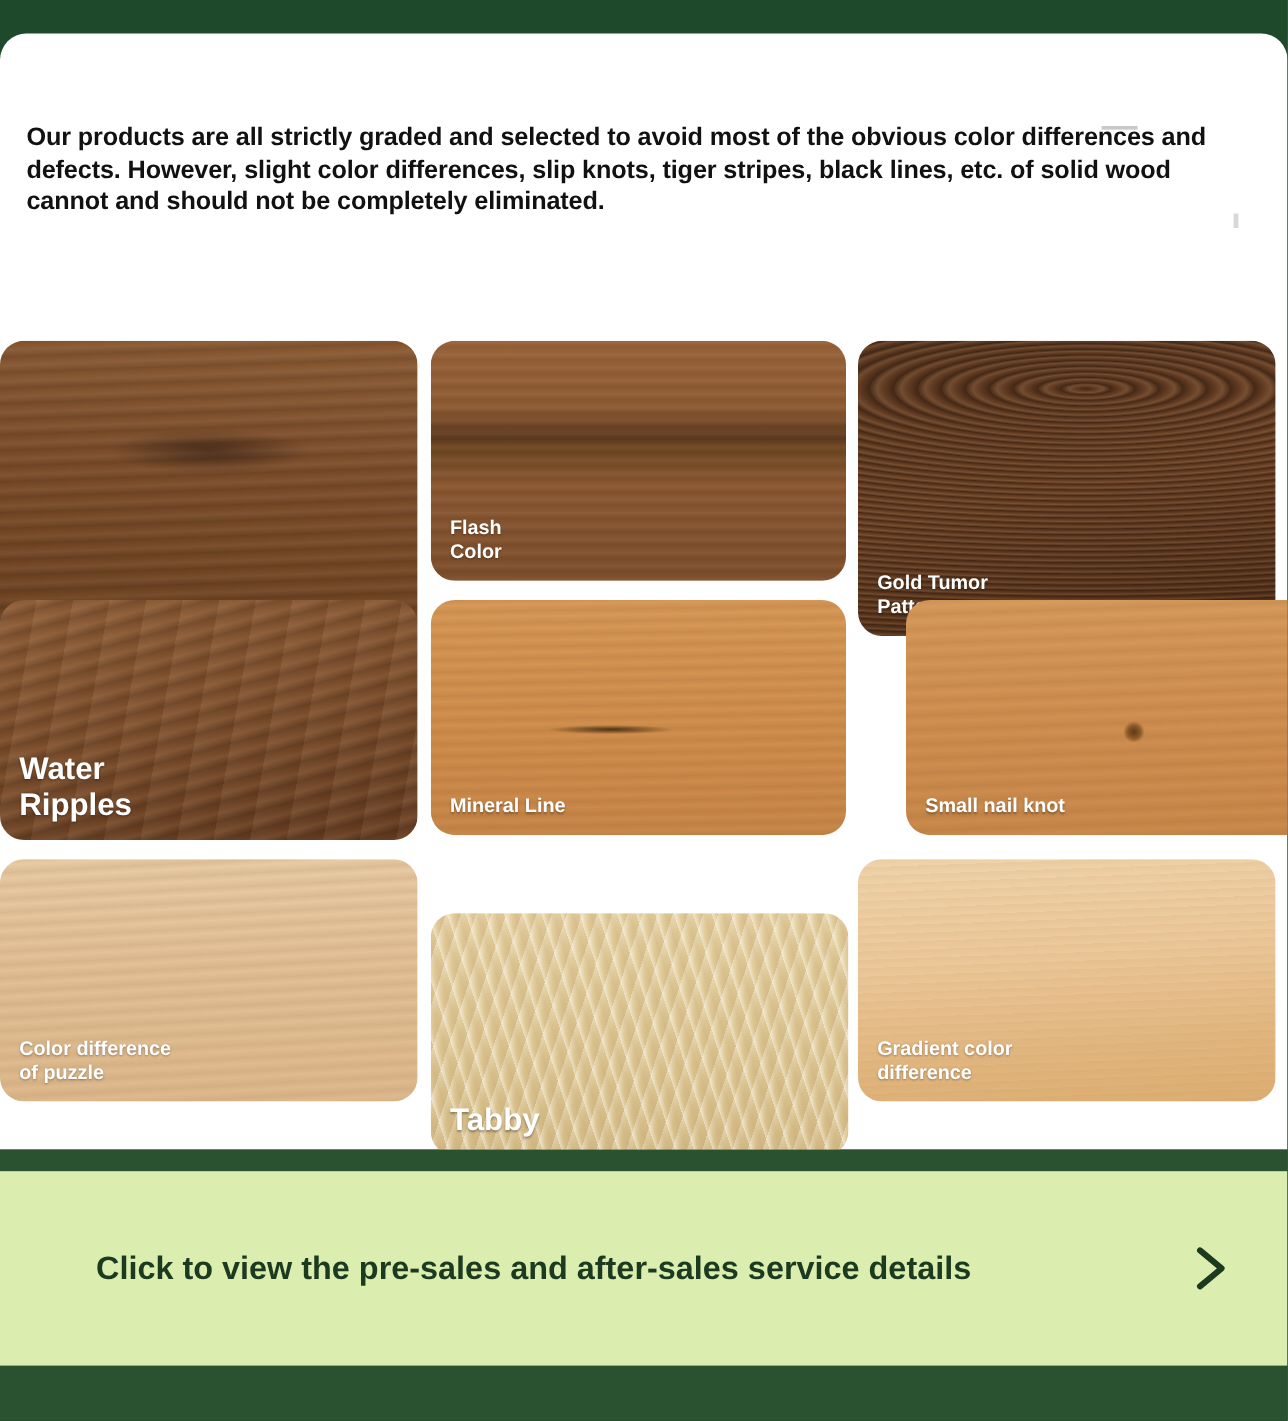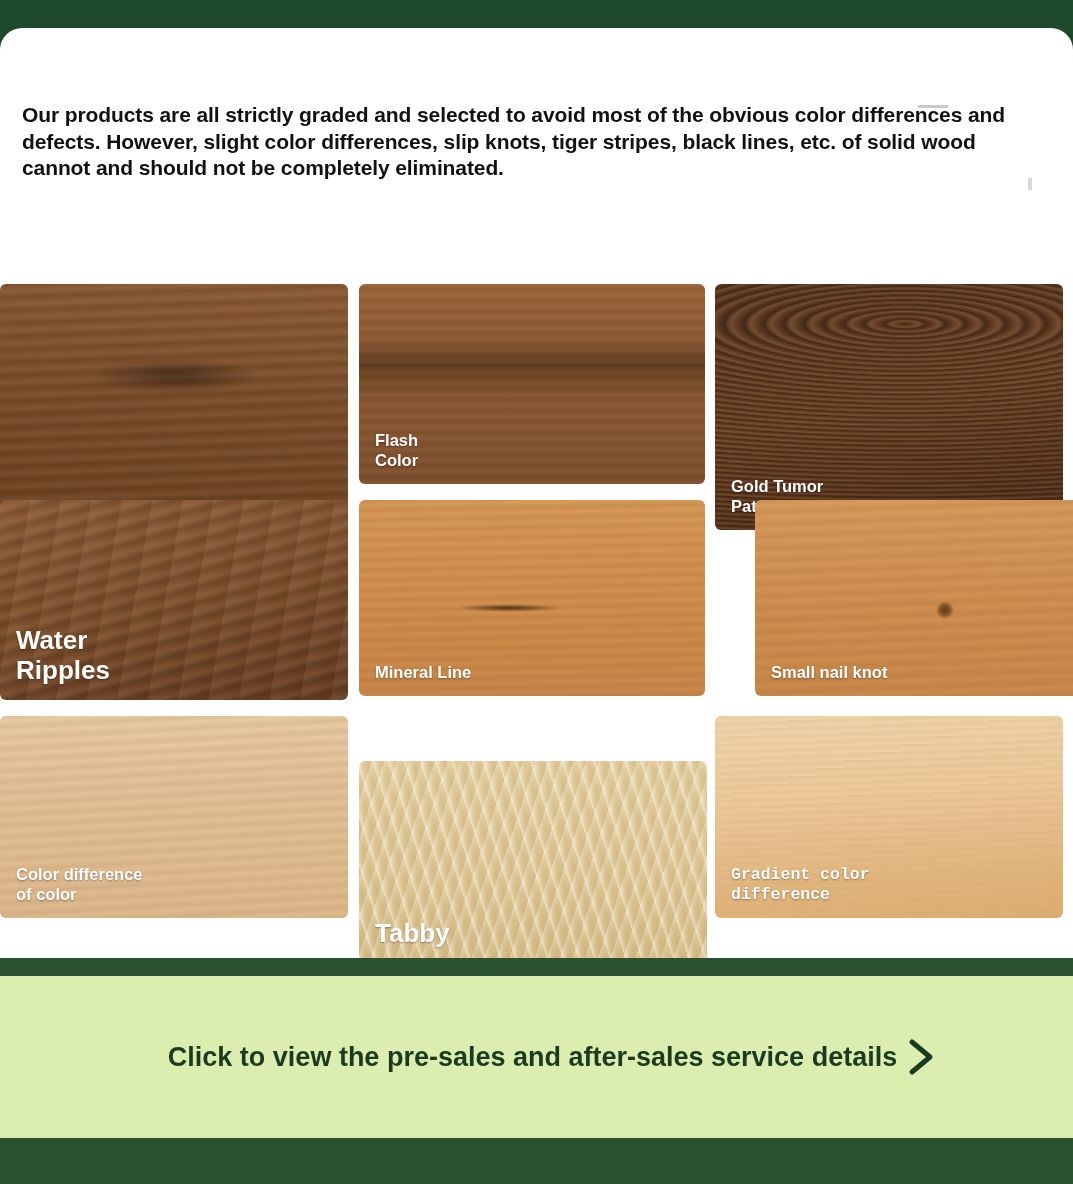--- a/index.html
+++ b/index.html
@@ -66,21 +66,21 @@
     width: 1073px;
   }
   .row {
     position: relative;
     height: 216px;
     width: 1073px;
   }
   .tile {
     position: absolute;
     overflow: hidden;
-    border-radius: 6px;
+    border-radius: 20px;
   }
   .tile .label {
     position: absolute;
     left: 16px;
     bottom: 14px;
     color: #ffffff;
     font-weight: bold;
     text-shadow: 0 1px 2px rgba(0,0,0,0.35);
     line-height: 1.18;
     white-space: pre-line;
@@ -97,21 +97,21 @@
   }
   .cta {
     position: absolute;
     top: 976px;
     left: 0;
     width: 1073px;
     height: 162px;
     background: #dbeeb0;
     display: flex;
     align-items: center;
-    justify-content: center;
+    justify-content: space-between;
     padding: 0 42px 0 80px;
   }
   .cta-text {
     font-size: 27px;
     font-weight: bold;
     color: #1b3a1f;
   }
   .cta-arrow {
     display: block;
     width: 46px;
@@ -189,35 +189,35 @@
       </div>
     </div>
 
     <div class="row" style="height:216px;">
 
       <div class="tile" style="left:0px; top:0px; width:348px; height:202px;
                   background:
                     repeating-linear-gradient(177deg, rgba(190,150,110,0.30) 0px, rgba(255,255,255,0.0) 5px, rgba(170,130,90,0.18) 11px),
                     linear-gradient(180deg, #e8cba4 0%, #e3c096 45%, #ddb98c 100%);">
         <span class="label sm">Color difference
-of color</span>
+of puzzle</span>
       </div>
 
       <div class="tile" style="left:359px; top:0px; width:348px; height:202px;
                   background:
                     repeating-linear-gradient(72deg, rgba(255,255,255,0.45) 0px, rgba(255,255,255,0.0) 4px, rgba(190,155,100,0.22) 9px, rgba(255,255,255,0.0) 15px),
                     repeating-linear-gradient(108deg, rgba(255,255,255,0.30) 0px, rgba(255,255,255,0.0) 6px, rgba(180,145,95,0.15) 12px),
                     linear-gradient(180deg, #e3cf9e 0%, #ddc793 60%, #d7bf8a 100%); margin-top: 45px;">
         <span class="label lg">Tabby</span>
       </div>
 
       <div class="tile" style="left:715px; top:0px; width:348px; height:202px;
                   background:
                     repeating-linear-gradient(178deg, rgba(200,150,100,0.16) 0px, rgba(255,255,255,0.0) 7px),
-                    linear-gradient(175deg, #f0d5ac 0%, #ecc99b 40%, #e2b77f 75%, #dcae72 100%); font-family: Liberation Mono, monospace;">
+                    linear-gradient(175deg, #f0d5ac 0%, #ecc99b 40%, #e2b77f 75%, #dcae72 100%);">
         <span class="label sm">Gradient color
 difference</span>
       </div>
     </div>
 
   </div>
 
   <div class="bottom-band"></div>
 
   <div class="cta">

